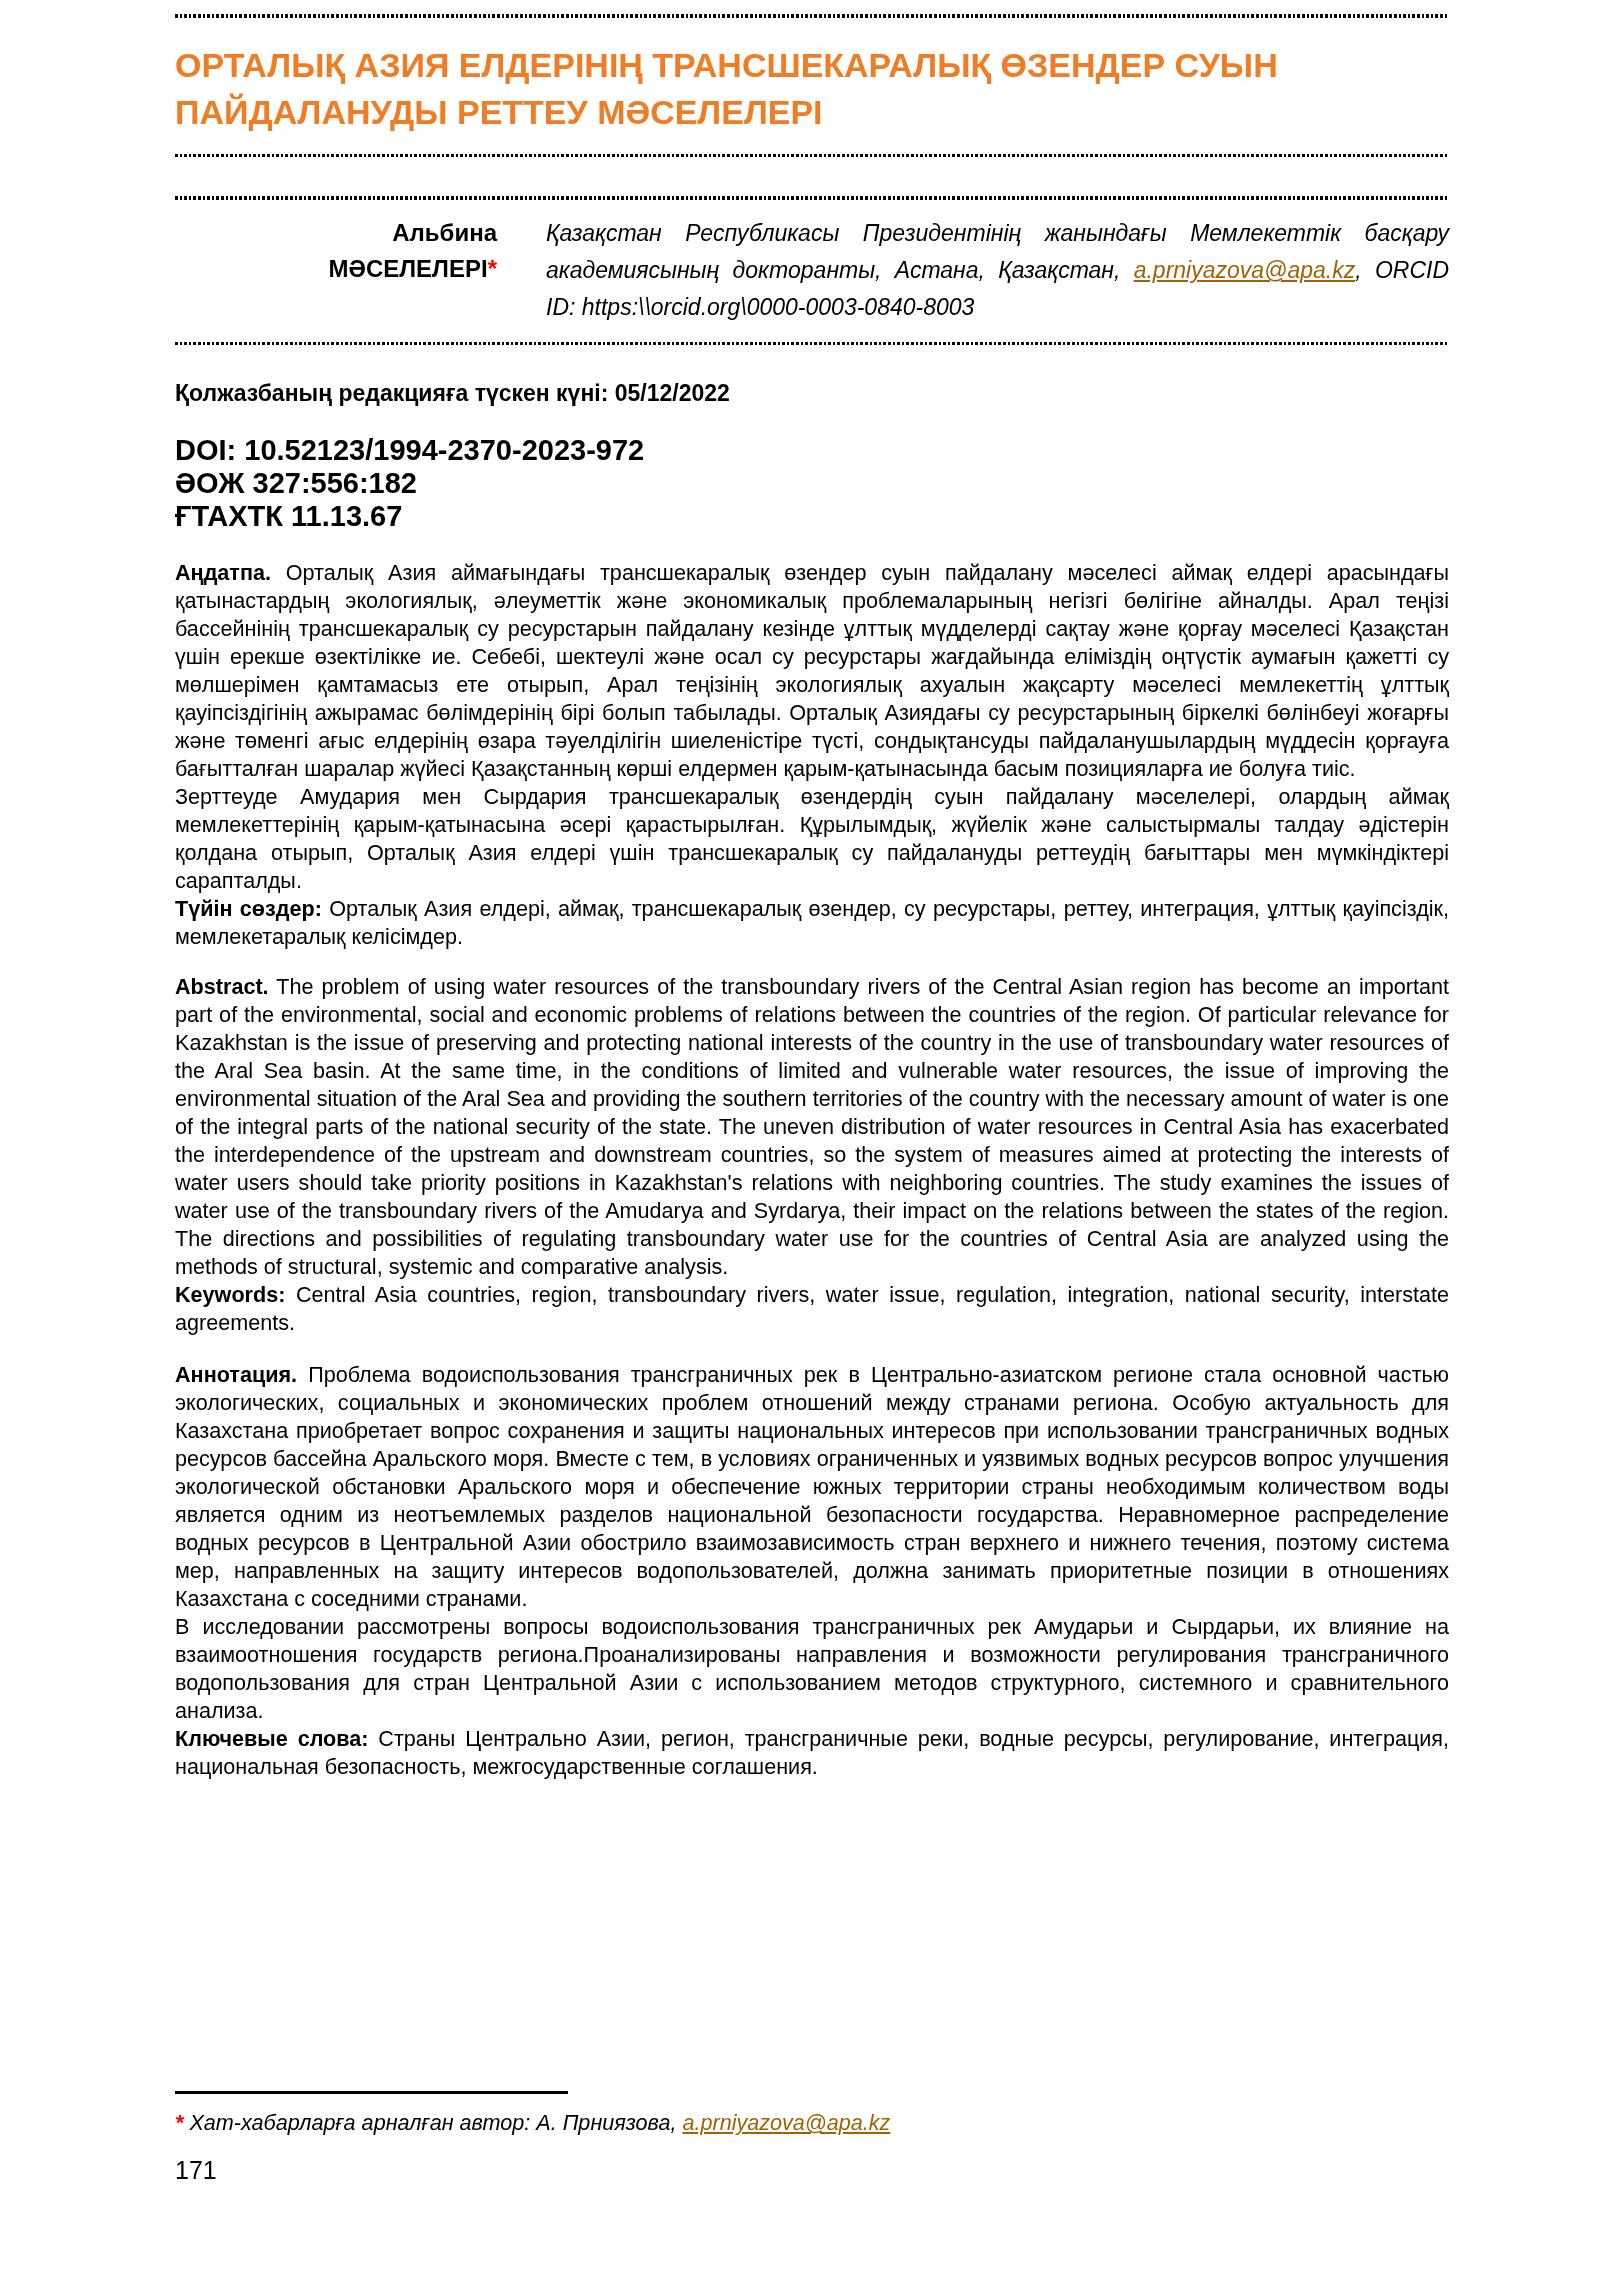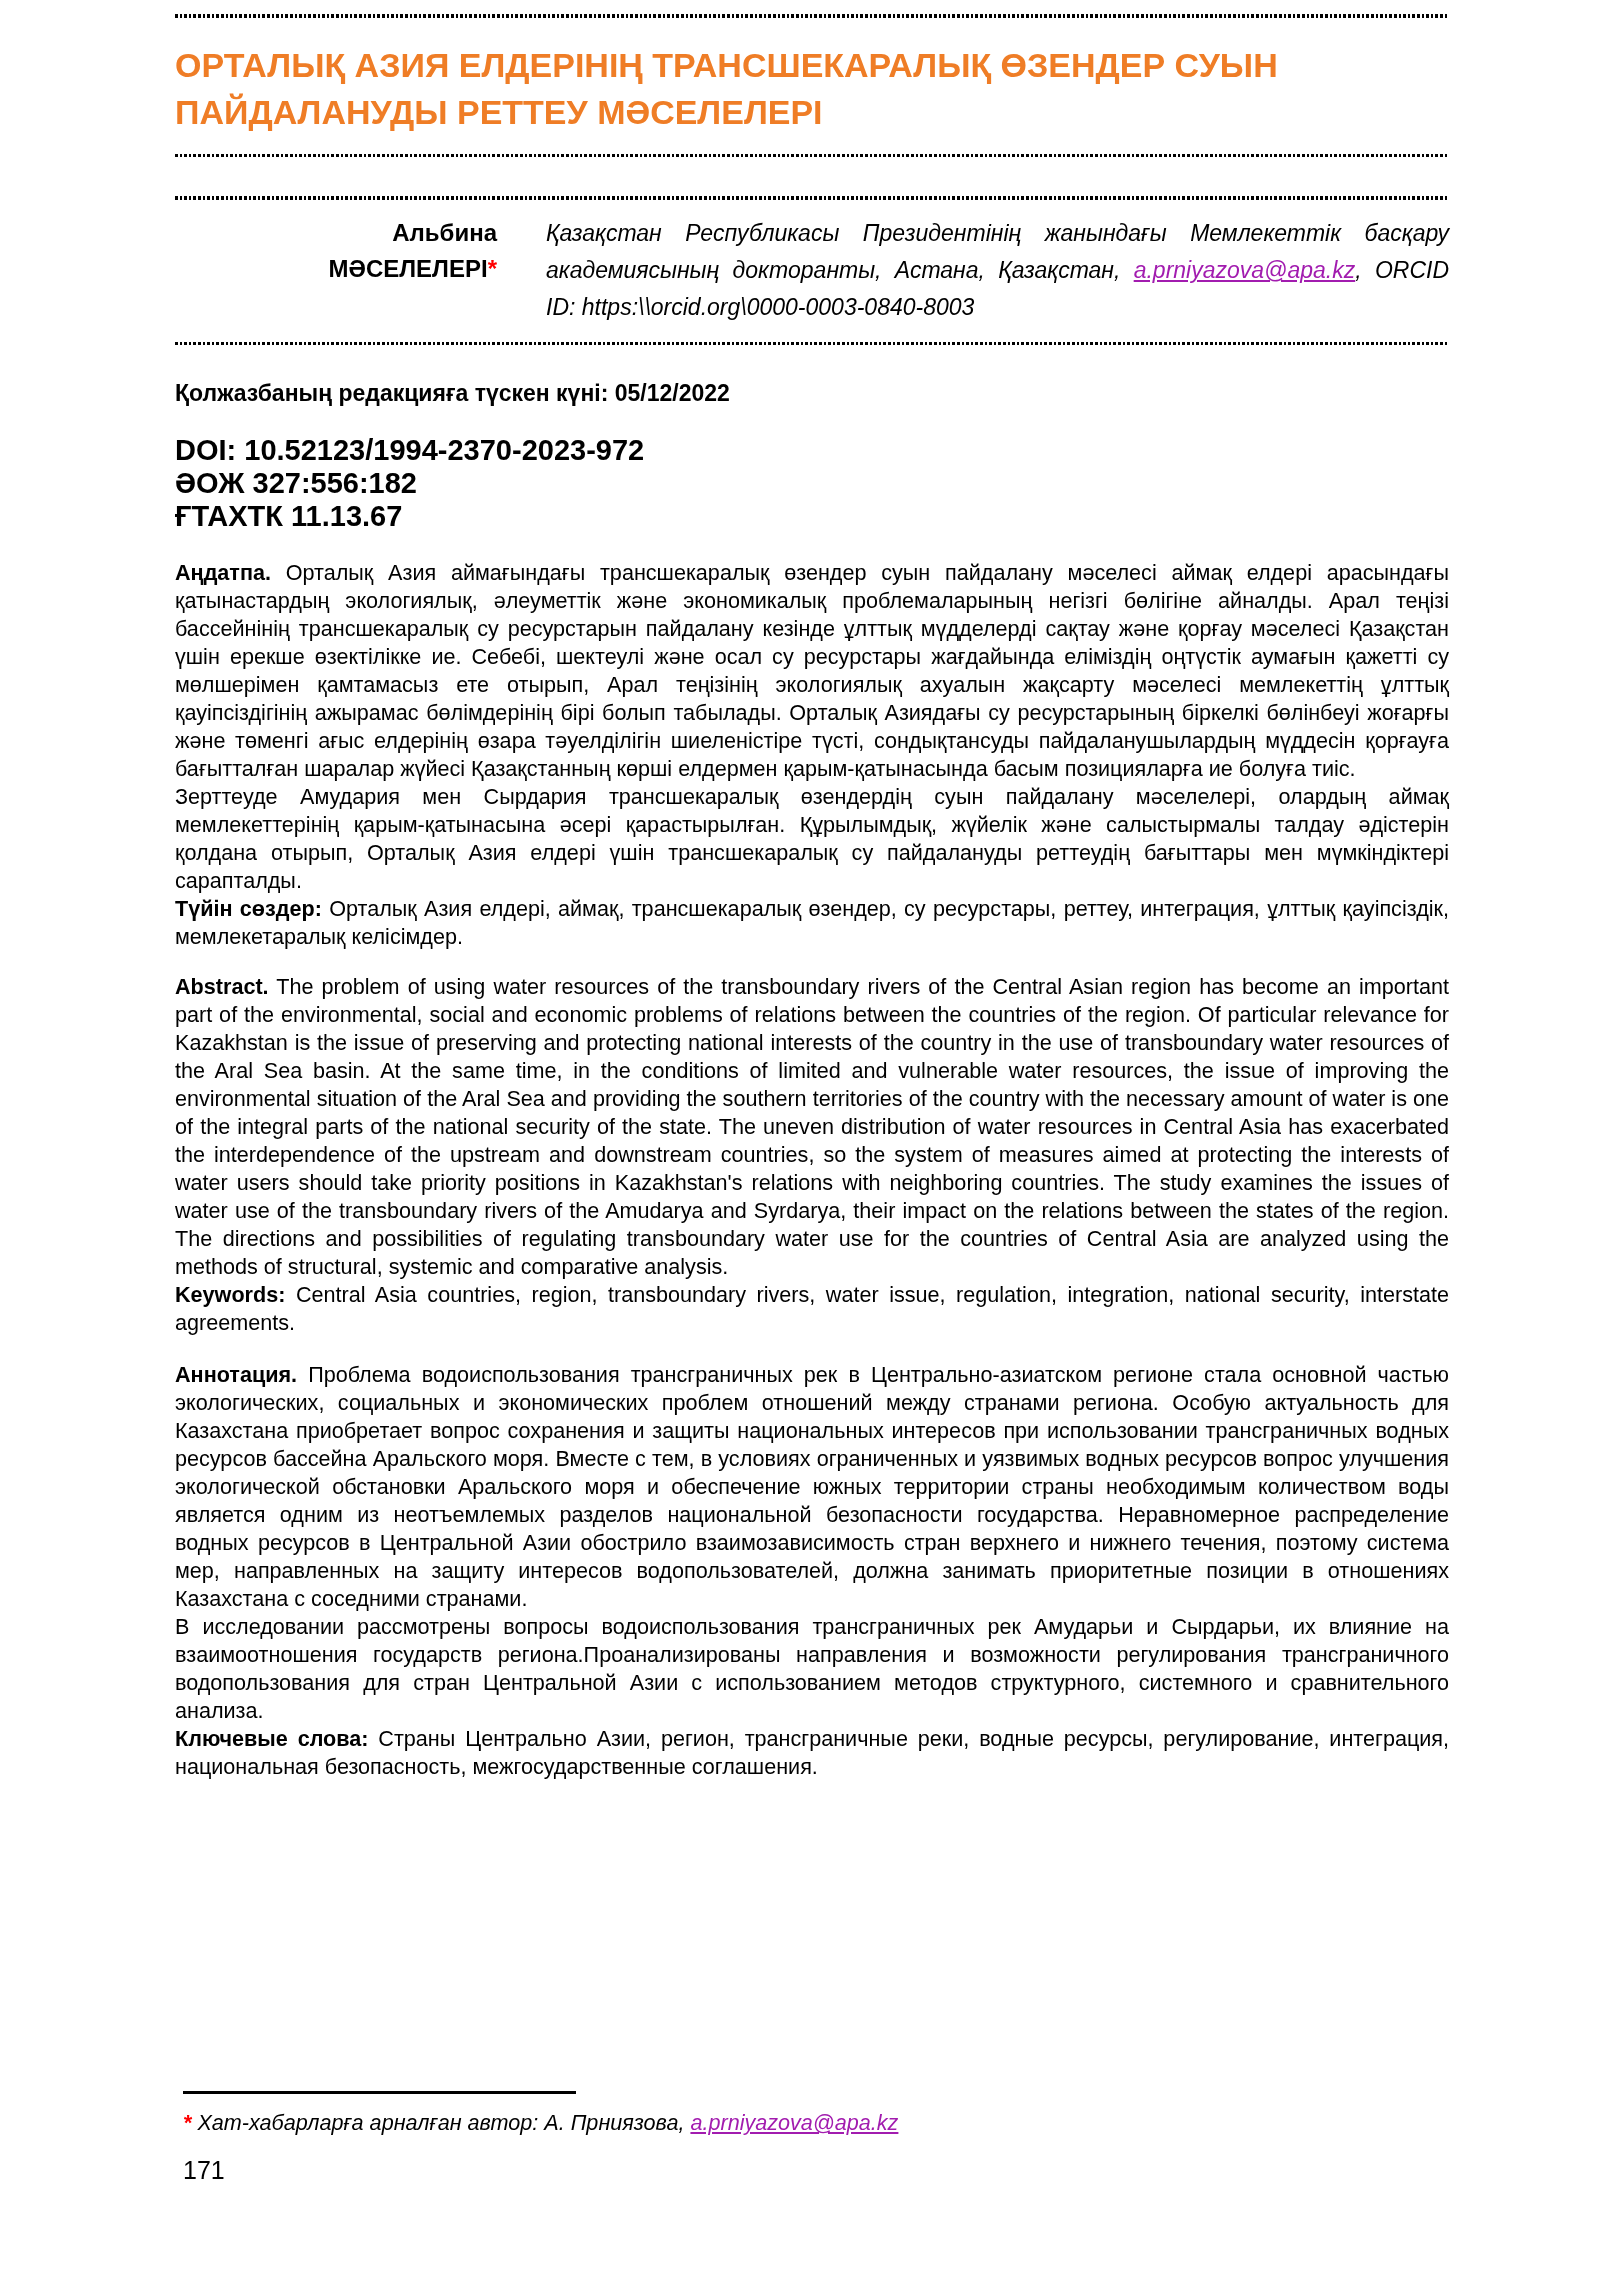--- a/index.html
+++ b/index.html
@@ -53,35 +53,35 @@
   .author-affil-cell{
     flex:1;
     display:flex;align-items:center;
     padding-left:25px;
   }
   .affil-text{
     font-style:italic;font-size:23px;line-height:37px;
     text-align:justify;
   }
   .red{color:#ff0000;}
-  a.link{color:#a21caf;text-decoration:underline;}
+  a.link{color:#a16207;text-decoration:underline;}
   
   .received{margin-top:34px;font-weight:bold;font-size:23px;line-height:29px;}
   .meta-block{margin-top:26px;font-weight:bold;font-size:29px;line-height:33px;}
   .meta-block div{margin:0;}
   
   .abs{font-size:21.6px;line-height:28px;text-align:justify;}
   .abs p{margin:0;}
   .abs .lead{font-weight:bold;}
   .abs-kk{margin-top:26px;}
   .abs-en{margin-top:22px;}
   .abs-ru{margin-top:23.6px;}
   
   .footer{
-    position:absolute;left:183px;top:2091px;width:1274px;
+    position:absolute;left:175px;top:2091px;width:1274px;
   }
   .footnote-rule{width:393px;height:2.6px;background:#000;}
   .footnote-text{
     margin-top:15.7px;font-size:21.6px;line-height:27.5px;font-style:italic;
   }
   .footnote-text .red{font-style:italic;font-weight:bold;}
   .page-num{
     margin-top:18.3px;text-align:left;font-size:25px;line-height:30px;font-style:normal;
   }
 </style>

